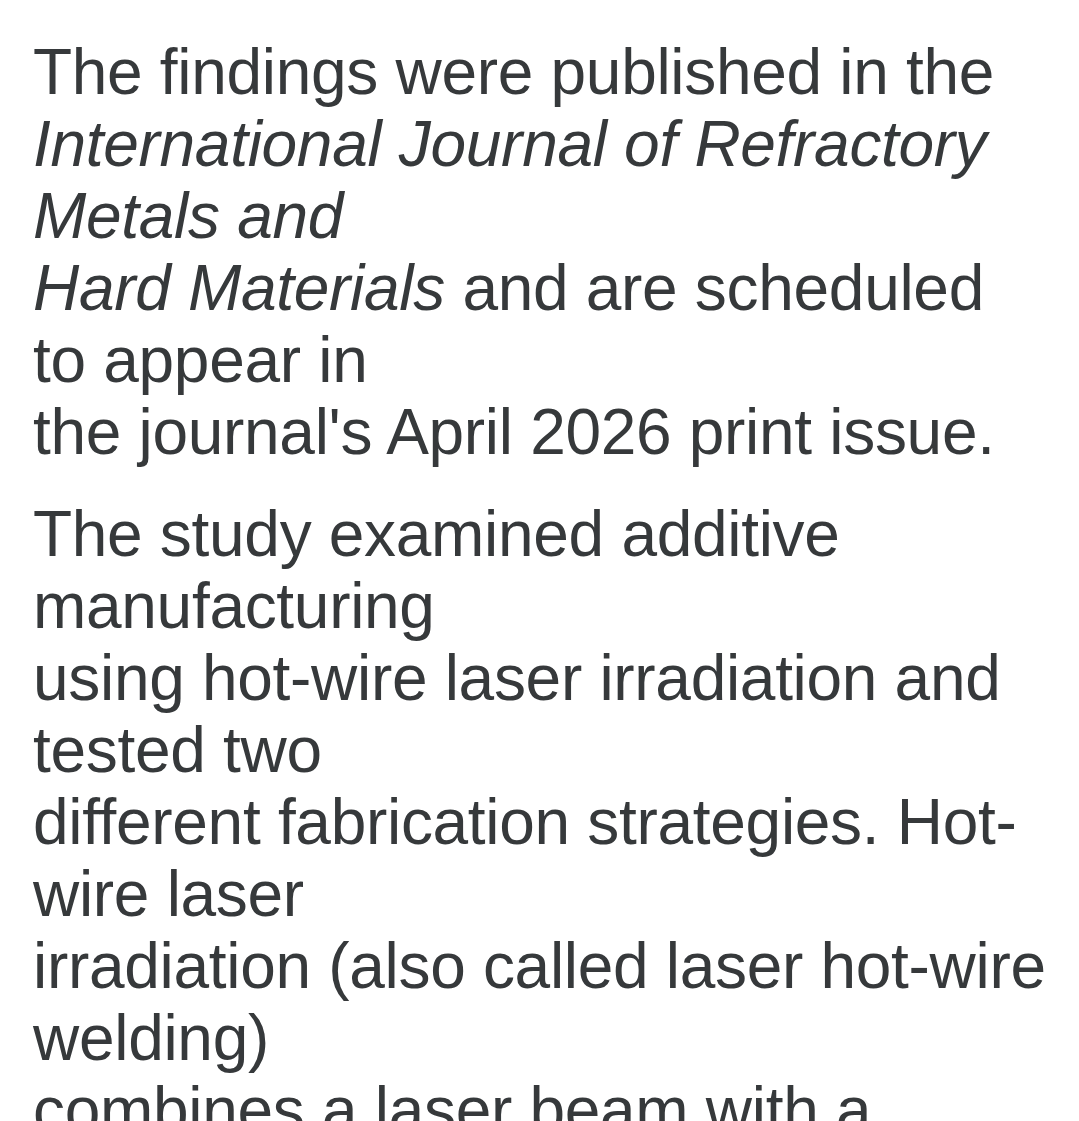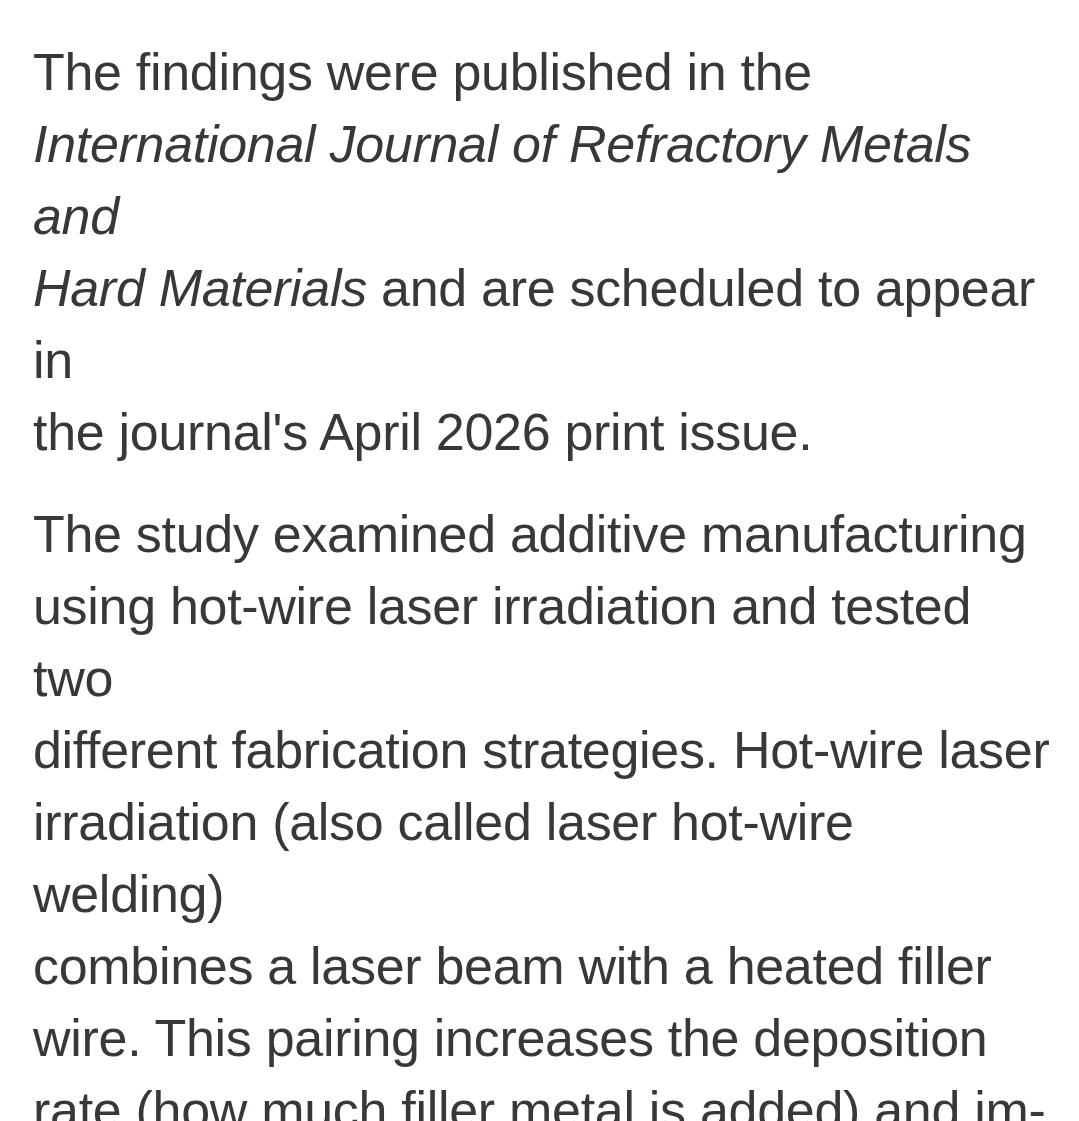--- a/index.html
+++ b/index.html
@@ -14,21 +14,21 @@
     padding: 36px 29px 0 33px;
     font-family: "Liberation Sans", "DejaVu Sans", sans-serif;
     color: #36393b;
     overflow: hidden;
   }
   .article {
     width: 100%;
   }
   p.body-text {
     margin: 0 0 30px 0;
-    font-size: 52px;
+    font-size: 64px;
     line-height: 72px;
     letter-spacing: -0.3px;
     white-space: pre-line;
     font-weight: 400;
   }
   p.body-text em {
     font-style: italic;
     text-align: right;
   }
   h2.section-heading {

